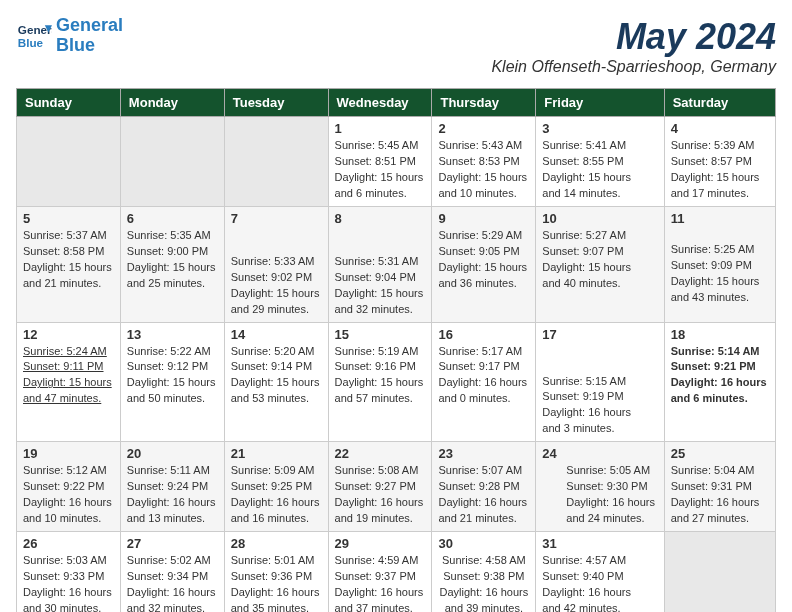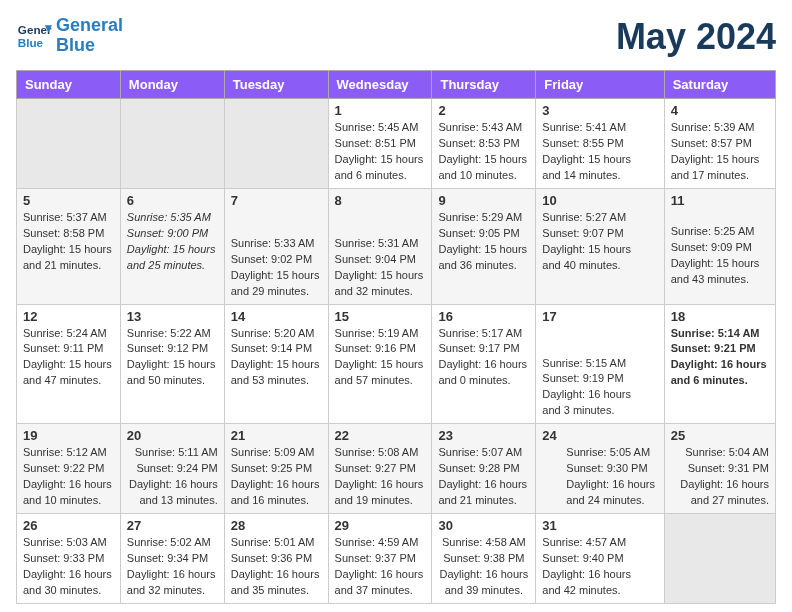--- a/index.html
+++ b/index.html
@@ -29,37 +29,38 @@
     }
     .logo-text span {
       color: #2a7dbf;
     }
     .logo-icon {
       width: 36px;
       height: 36px;
     }
     .title-block {
       text-align: right;
+      font-style: italic;
     }
     .main-title {
       font-size: 36px;
       font-weight: bold;
       color: #1a3a5c;
     }
     .subtitle {
       font-size: 16px;
       color: #333;
     }
     table {
       width: 100%;
       border-collapse: collapse;
       font-size: 11px;
     }
     thead tr th {
-      background-color: #8b5cf6;
+      background-color: #14532d;
       color: #fff;
       font-weight: bold;
       font-size: 13px;
       padding: 6px 8px;
       text-align: left;
       border: 1px solid #aaa;
     }
     tbody tr td {
       border: 1px solid #ccc;
       padding: 4px 6px;
@@ -97,20 +98,21 @@
     </svg>
     <div>
       <div class="logo-text">
         <span>General</span><br>
         <span style="color:#2a7dbf">Blue</span>
       </div>
     </div>
   </div>
   <div class="title-block">
     <div class="main-title">May 2024</div>
+    <div class="subtitle">Klein Offenseth-Sparrieshoop, Germany</div>
   </div>
 </div>
 
 <table>
   <thead>
     <tr>
     <th>Sunday</th>
         <th>Monday</th>
         <th>Tuesday</th>
         <th>Wednesday</th>
@@ -156,21 +158,21 @@
       <tr>
         <td>
           <div class="day-num">5</div>
           <div class="day-info" style="white-space: pre-line;">Sunrise: 5:37 AM
 Sunset: 8:58 PM
 Daylight: 15 hours
 and 21 minutes.</div>
         </td>
         <td>
           <div class="day-num">6</div>
-          <div class="day-info" style="white-space: pre-line; font-style: italic;">Sunrise: 5:35 AM
+          <div class="day-info" style="white-space: pre-line;">Sunrise: 5:35 AM
 Sunset: 9:00 PM
 Daylight: 15 hours
 and 25 minutes.</div>
         </td>
         <td>
           <div class="day-num">7</div>
           <div class="day-info" style="white-space: pre-line; margin-top: 28px;">Sunrise: 5:33 AM
 Sunset: 9:02 PM
 Daylight: 15 hours
 and 29 minutes.</div>
@@ -200,21 +202,21 @@
           <div class="day-num">11</div>
           <div class="day-info" style="white-space: pre-line; margin-top: 16px;">Sunrise: 5:25 AM
 Sunset: 9:09 PM
 Daylight: 15 hours
 and 43 minutes.</div>
         </td>
       </tr>
       <tr>
         <td>
           <div class="day-num">12</div>
-          <div class="day-info" style="white-space: pre-line;">Sunrise: 5:24 AM
+          <div class="day-info" style="white-space: pre-line; text-decoration: underline;">Sunrise: 5:24 AM
 Sunset: 9:11 PM
 Daylight: 15 hours
 and 47 minutes.</div>
         </td>
         <td>
           <div class="day-num">13</div>
           <div class="day-info" style="white-space: pre-line;">Sunrise: 5:22 AM
 Sunset: 9:12 PM
 Daylight: 15 hours
 and 50 minutes.</div>
@@ -258,21 +260,21 @@
       <tr>
         <td>
           <div class="day-num">19</div>
           <div class="day-info" style="white-space: pre-line;">Sunrise: 5:12 AM
 Sunset: 9:22 PM
 Daylight: 16 hours
 and 10 minutes.</div>
         </td>
         <td>
           <div class="day-num">20</div>
-          <div class="day-info" style="white-space: pre-line; text-align: right;">Sunrise: 5:11 AM
+          <div class="day-info" style="white-space: pre-line;">Sunrise: 5:11 AM
 Sunset: 9:24 PM
 Daylight: 16 hours
 and 13 minutes.</div>
         </td>
         <td>
           <div class="day-num">21</div>
           <div class="day-info" style="white-space: pre-line;">Sunrise: 5:09 AM
 Sunset: 9:25 PM
 Daylight: 16 hours
 and 16 minutes.</div>
@@ -293,21 +295,21 @@
         </td>
         <td>
           <div class="day-num">24</div>
           <div class="day-info" style="white-space: pre-line; margin-left: 24px;">Sunrise: 5:05 AM
 Sunset: 9:30 PM
 Daylight: 16 hours
 and 24 minutes.</div>
         </td>
         <td>
           <div class="day-num">25</div>
-          <div class="day-info" style="white-space: pre-line; text-align: right;">Sunrise: 5:04 AM
+          <div class="day-info" style="white-space: pre-line;">Sunrise: 5:04 AM
 Sunset: 9:31 PM
 Daylight: 16 hours
 and 27 minutes.</div>
         </td>
       </tr>
       <tr>
         <td>
           <div class="day-num">26</div>
           <div class="day-info" style="white-space: pre-line;">Sunrise: 5:03 AM
 Sunset: 9:33 PM

